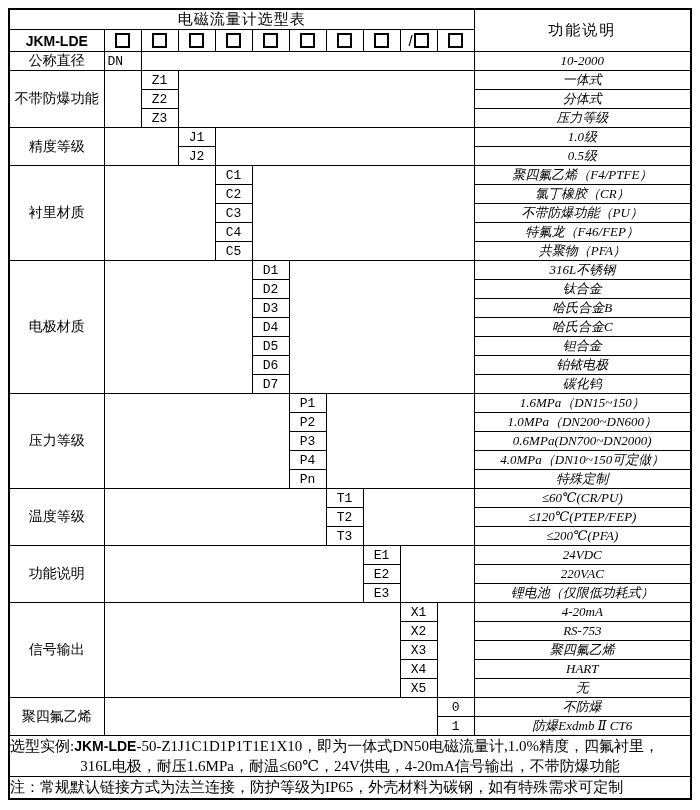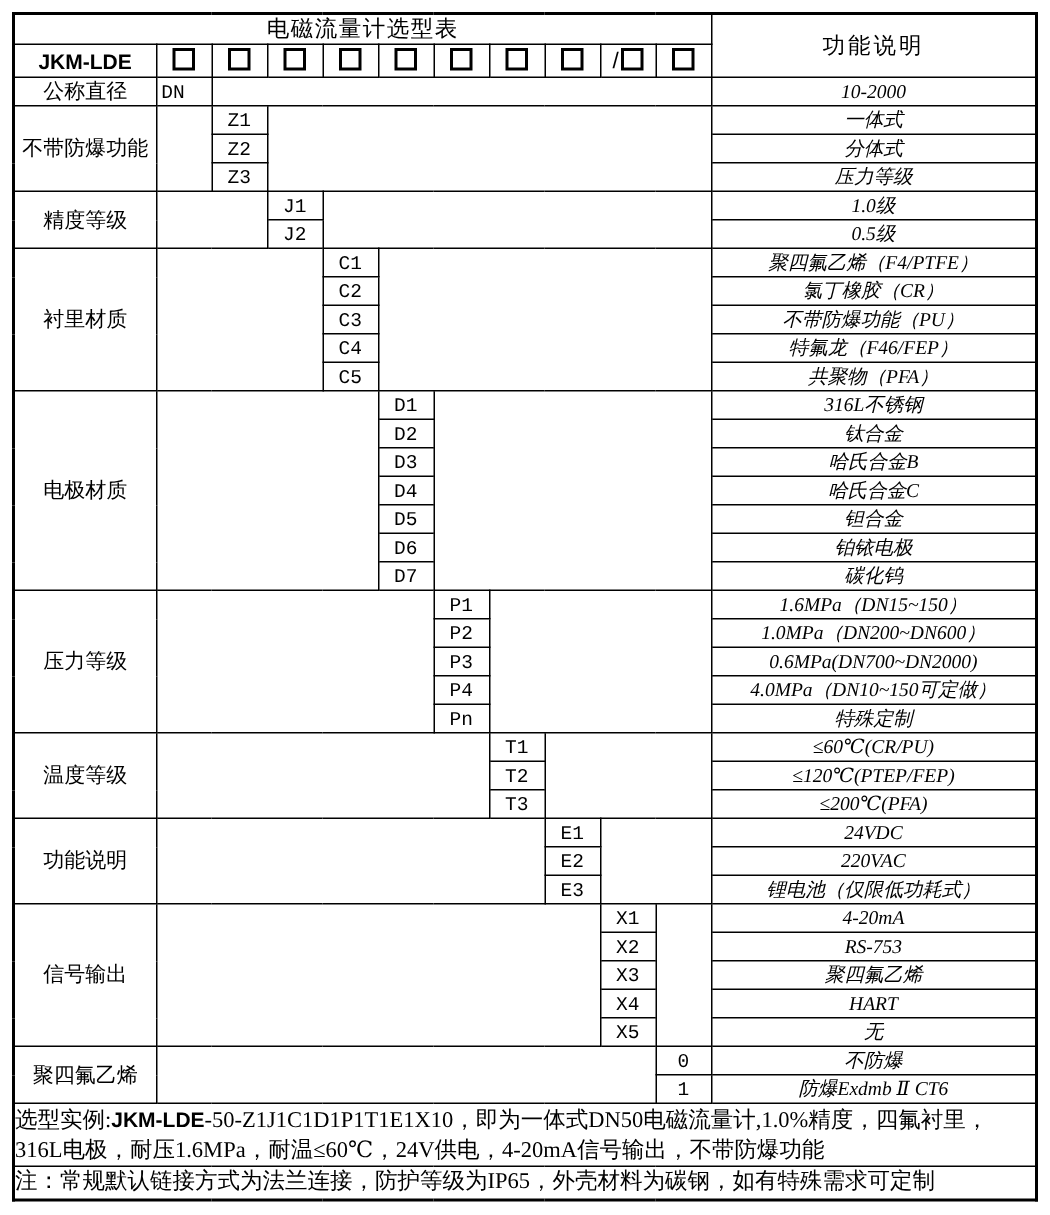--- a/index.html
+++ b/index.html
@@ -18,21 +18,21 @@
   .box-cell     { height:21px; }
   .checkbox     { display:inline-block; width:11px; height:11px; border:2px solid #000;
                   vertical-align:-2px; background:#fff; }
   .slash        { font-size:15px; margin-right:1px; font-family:"Liberation Sans",sans-serif; }
   .label-cell   { font-size:14px; letter-spacing:0px; }
   .code-cell    { height:18px; font-size:13px; font-family:"Liberation Mono","DejaVu Sans Mono",monospace; }
   .code-dn      { text-align:left; padding-left:3px; }
   .desc-cell    { height:18px; font-size:13px;font-style:italic; }
   .empty-cell   { background:#fff; }
   .example-cell { height:40px; font-size:15px; text-align:left; line-height:20px; }
-  .ex-line2     { }
+  .ex-line2     { text-align:center; }
   .brand        { font-weight:bold; font-family:"Liberation Sans","DejaVu Sans",sans-serif; font-size:14px; }
   .note-cell    { height:21px; font-size:15px; text-align:left; line-height:21px; }
 </style>
 </head>
 <body>
 
 <div class="sheet">
   <table>
     <colgroup>
       <col style="width:95px">

